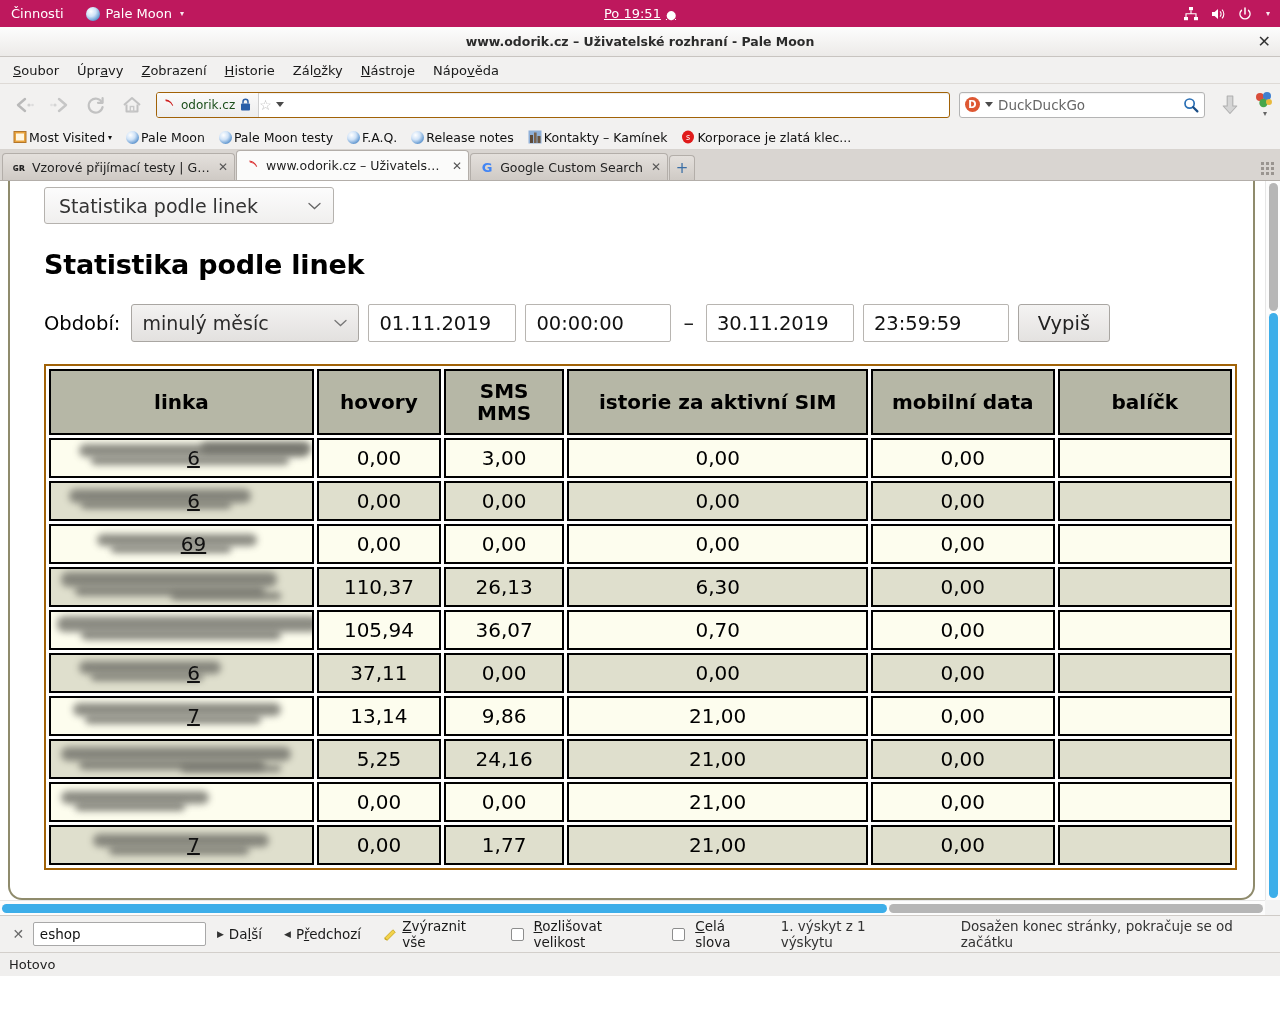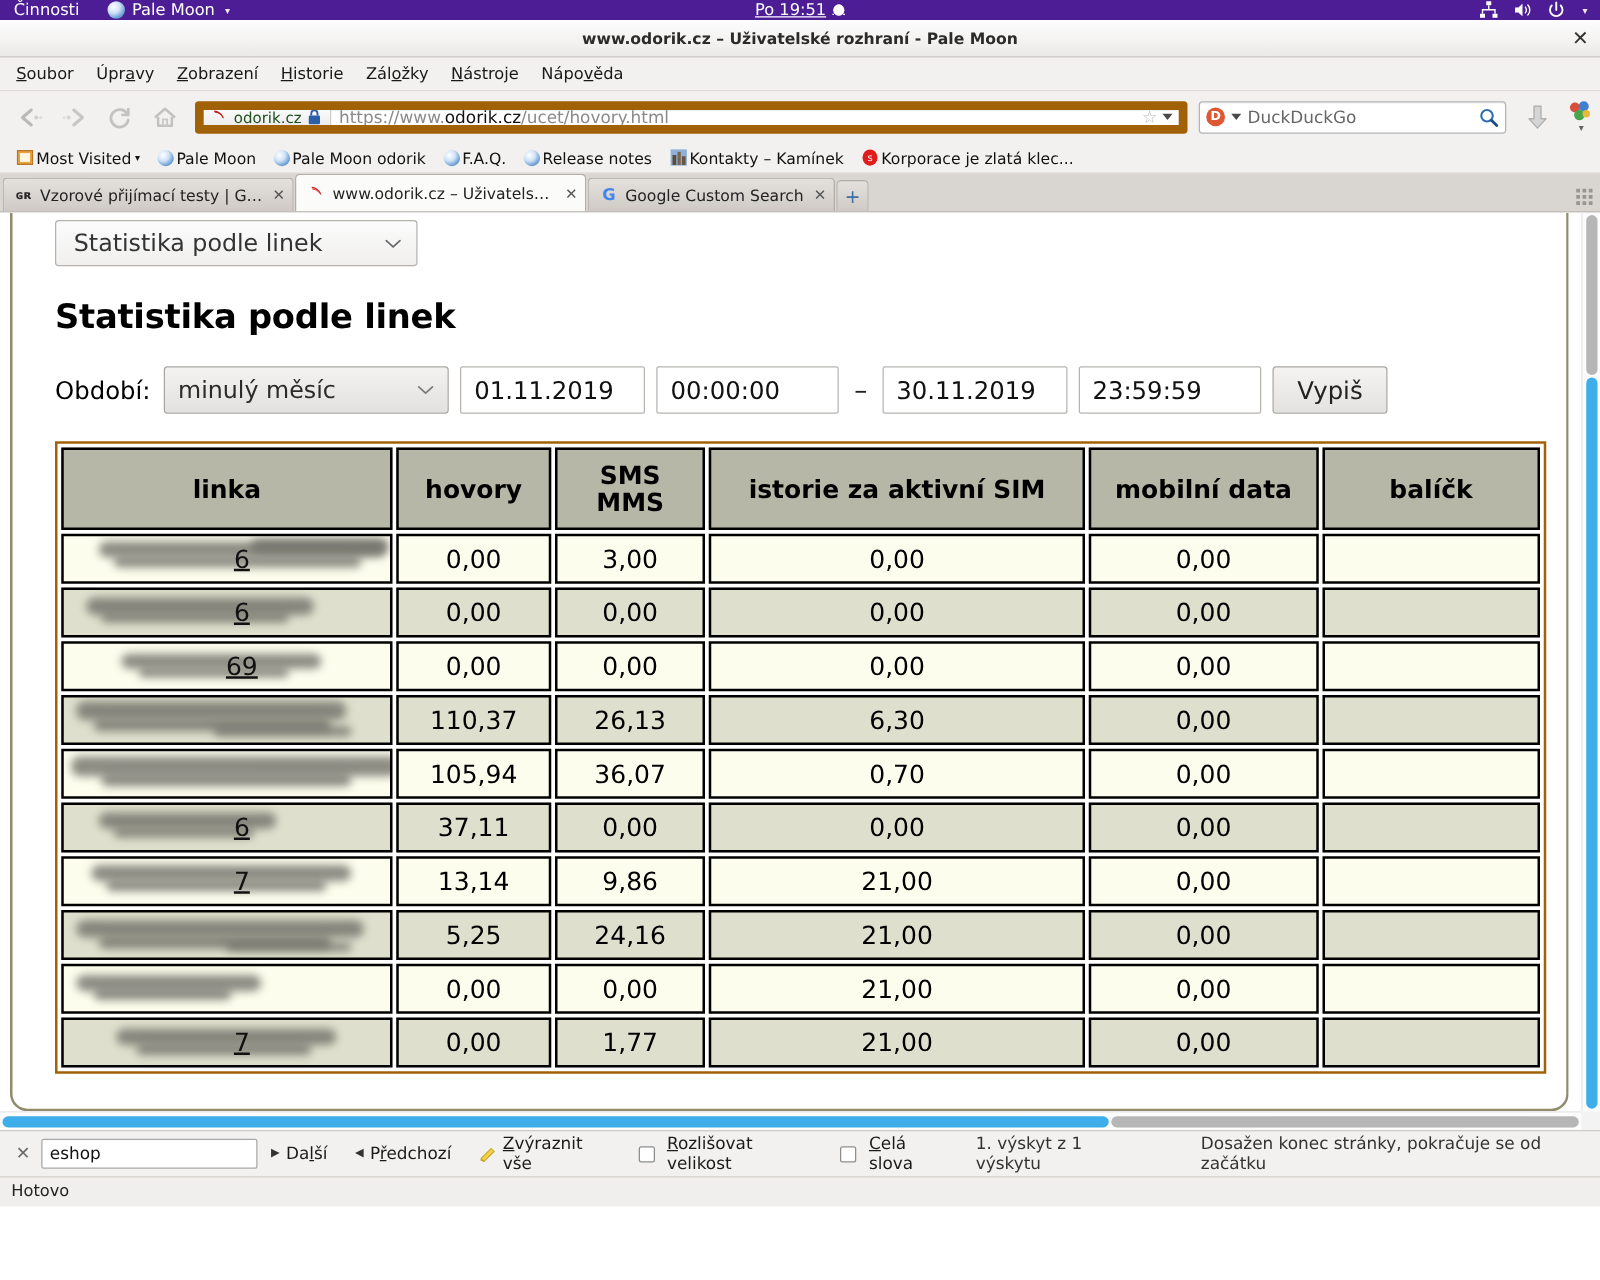--- a/index.html
+++ b/index.html
@@ -4,21 +4,21 @@
 <style>
   * { box-sizing: border-box; margin: 0; padding: 0; }
   html, body {
     width: 1280px; height: 1024px;
     font-family: "DejaVu Sans", "Liberation Sans", sans-serif;
     overflow: hidden; background: #fff;
   }
 
   
   #gnome-panel {
-    height: 16px; background: #4c1d95; color: #fff;
+    height: 27px; background: #be185d; color: #fff;
     display: flex; align-items: center; font-size: 13px;
     position: relative;
   }
   .gp-item { display: flex; align-items: center; gap: 6px; padding: 0 11px; height: 100%; }
   .gp-activities { font-size: 13px; }
   .moon-icon {
     width: 14px; height: 14px; border-radius: 50%;
     background: radial-gradient(circle at 35% 32%, #ffffff 0%, #cfe2f7 38%, #6c9fd4 70%, #2e5f9e 100%);
     display: inline-block;
   }
@@ -61,21 +61,21 @@
     height: 41px; display: flex; align-items: center; gap: 0px;
     background: #f2f1f0; padding: 0 6px;
   }
   .nav-btn {
     width: 36px; height: 30px; display: flex; align-items: center; justify-content: center;
     cursor: pointer;
   }
   .nav-btn svg { display: block; }
   #urlbar {
     flex: 1; height: 26px; margin-left: 6px;
-    background: #fff; border: 7px solid #a16207;
+    background: #fff; border: 1px solid #a16207;
     border-radius: 3px; display: flex; align-items: center;
     box-shadow: inset 0 1px 1px rgba(0,0,0,.07);
     overflow: hidden;
   }
   .ident-box {
     display: flex; align-items: center; gap: 5px; padding: 0 7px 0 6px;
     height: 100%; background: linear-gradient(#fafafa,#ededed);
     border-right: 1px solid #cfcfcf;
   }
   .ident-label { font-size: 12px; color: #1c4f1c; }
@@ -356,21 +356,20 @@
         <svg class="pm-fav" viewBox="0 0 14 14">
           <path d="M3 2c3.4 0 6.4 2.6 7.6 6.2C9.4 5.6 6.6 3.8 3 3.5z" fill="#e03030"></path>
           <path d="M2.6 1.6c4 .3 7 3 8.4 6.8-.4-.2-.8-.3-1.2-.4C8.6 5 6 3 2.6 2.6z" fill="#c81f1f"></path>
         </svg>
         <span class="ident-label">odorik.cz</span>
         <svg class="lock" viewBox="0 0 11 13">
           <rect x="1" y="5.4" width="9" height="7" rx="1" fill="#2b5fa8"></rect>
           <path d="M3 5.4V3.8a2.5 2.5 0 0 1 5 0v1.6" stroke="#2b5fa8" stroke-width="1.5" fill="none"></path>
         </svg>
       </div>
-      <div class="url-text"><span>https://www.</span><span class="dom">odorik.cz</span><span>/ucet/hovory.html</span></div>
       <div class="url-right">
         <span class="star">☆</span>
         <span class="tri-down"></span>
       </div>
     </div>
 
     <div id="searchbar">
       <span class="ddg-icon">D</span>
       <span class="tri-down"></span>
       <span class="search-text">DuckDuckGo</span>
@@ -404,21 +403,21 @@
       </svg>
       <span>Most Visited</span>
       <span class="bm-caret">▾</span>
     </div>
     <div class="bm">
       <span class="bm-ico moon-icon" style="width:13px;height:13px"></span>
       <span>Pale Moon</span>
     </div>
     <div class="bm">
       <span class="bm-ico moon-icon" style="width:13px;height:13px"></span>
-      <span>Pale Moon odorik</span>
+      <span>Pale Moon testy</span>
     </div>
     <div class="bm">
       <span class="bm-ico moon-icon" style="width:13px;height:13px"></span>
       <span>F.A.Q.</span>
     </div>
     <div class="bm">
       <span class="bm-ico moon-icon" style="width:13px;height:13px"></span>
       <span>Release notes</span>
     </div>
     <div class="bm">

